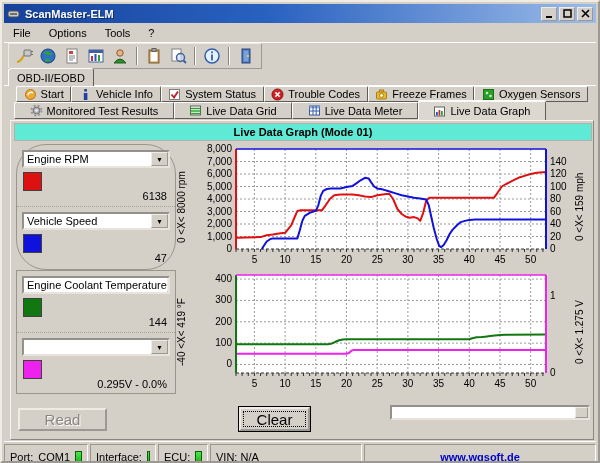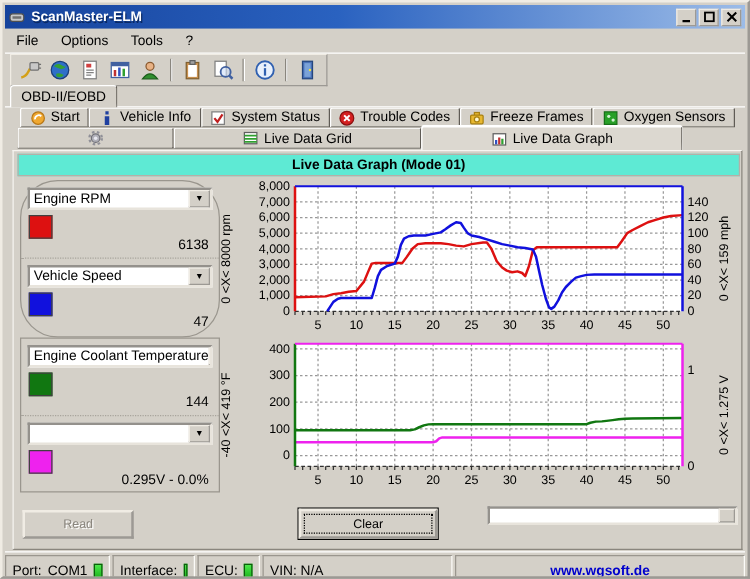--- a/index.html
+++ b/index.html
@@ -58,25 +58,25 @@
     font-size:7px;color:#000;}
   .cswatch{position:absolute;left:6px;top:27px;width:17px;height:17px;border:1px solid #404040;}
   .sval{position:absolute;right:8px;bottom:4px;}
   
   .chart-block{position:absolute;left:174px;width:414px;display:flex;}
   .vlabel{width:16px;writing-mode:vertical-rl;transform:rotate(180deg);
     font-size:10px;text-align:center;}
   svg text{font-family:"Liberation Sans",sans-serif;}
   
   .btn{background:#d4d0c8;border:2px outset #f0ece4;
-    font-family:"Liberation Sans",sans-serif;font-size:10px;}
+    font-family:"Liberation Sans",sans-serif;font-size:15px;}
   .btn-read{position:absolute;left:16px;top:406px;width:89px;height:23px;color:#8a867e;
     text-shadow:1px 1px 0 #fff;}
   .btn-stop{position:absolute;left:112px;top:406px;width:89px;height:23px;}
-  .clear-wrap{position:absolute;left:236px;top:404px;width:113px;height:26px;
+  .clear-wrap{position:absolute;left:236px;top:404px;width:73px;height:26px;
     border:1px solid #000;box-sizing:border-box;}
   .btn-clear{width:100%;height:100%;outline:1px dotted #000;outline-offset:-5px;}
   .scroll-track{position:absolute;left:388px;top:403px;width:200px;height:15px;
     background:#fff;border:2px inset #e8e4dc;box-sizing:border-box;}
   .scroll-thumb{position:absolute;right:0;top:0;bottom:0;width:11px;
     background:#d4d0c8;border:1px outset #f0ece4;}
   
   .statusbar{position:absolute;left:2px;top:439px;right:2px;height:20px;
     border-top:1px solid #fff;display:flex;align-items:stretch;gap:2px;padding-top:2px;}
   .spanel-st{border:1px solid #9a968e;border-right-color:#fcfbf8;border-bottom-color:#fcfbf8;
@@ -247,27 +247,36 @@
     </div>
   </div>
 
   <div class="tabrow tabrow2">
     <div class="tab">
       <svg class="ticon" width="13" height="13">
           <circle cx="6.5" cy="6.5" r="5" fill="none" stroke="#909098" stroke-width="1.8" stroke-dasharray="2 2"></circle>
           <circle cx="6.5" cy="6.5" r="3.4" fill="#b0b0b8" stroke="#707078"></circle>
           <circle cx="6.5" cy="6.5" r="1.4" fill="#e8e8f0"></circle>
         </svg>
+      <span>Monitored Test Results</span>
     </div>
     <div class="tab">
       <svg class="ticon" width="13" height="13">
           <rect x="1.5" y="2" width="10" height="9" fill="#fff" stroke="#606060"></rect>
           <path d="M1.5 4.5 h10 M1.5 7 h10 M1.5 9.5 h10" stroke="#30a030" stroke-width="1.4"></path>
         </svg>
       <span>Live Data Grid</span>
+    </div>
+    <div class="tab">
+      <svg class="ticon" width="13" height="13">
+          <rect x="1.5" y="2" width="10" height="9" fill="#fff" stroke="#3858a8"></rect>
+          <rect x="1.5" y="2" width="10" height="2.4" fill="#88a8e0"></rect>
+          <path d="M1.5 7 h10 M5 2 v9 M8.2 2 v9" stroke="#3858a8"></path>
+        </svg>
+      <span>Live Data Meter</span>
     </div>
     <div class="tab sel">
       <svg class="ticon" width="13" height="13">
           <rect x="1.5" y="2" width="10" height="9" fill="#fff" stroke="#606060"></rect>
           <rect x="3" y="7" width="1.8" height="3.5" fill="#3050c0"></rect>
           <rect x="5.5" y="5" width="1.8" height="5.5" fill="#c03030"></rect>
           <rect x="8" y="6" width="1.8" height="4.5" fill="#30a030"></rect>
         </svg>
       <span>Live Data Graph</span>
     </div>

